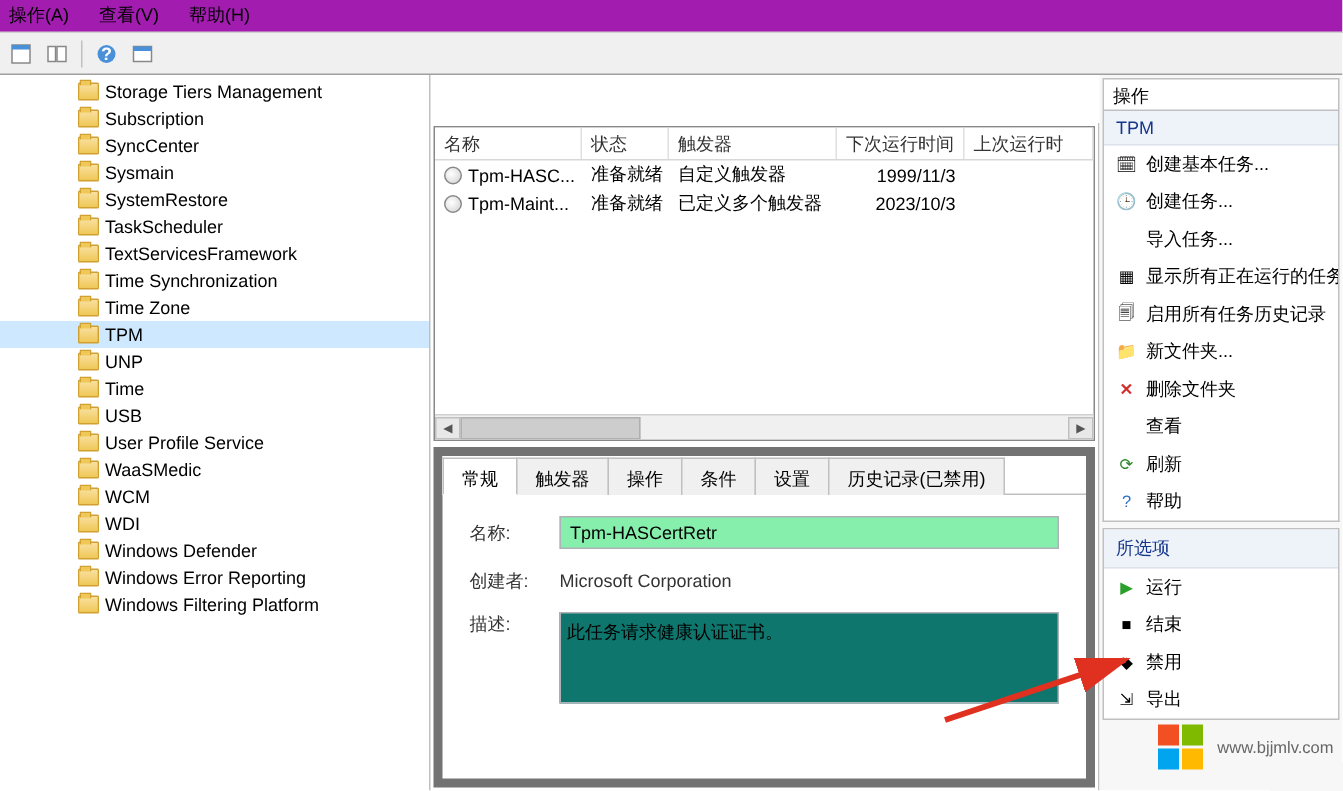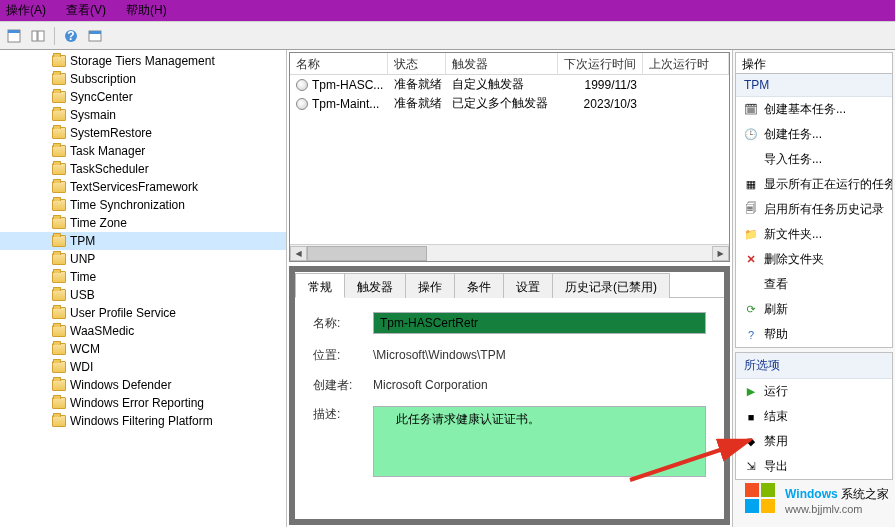--- a/index.html
+++ b/index.html
@@ -8,42 +8,42 @@
 .menubar span { cursor: default; }
 .toolbar { height: 28px; display: flex; align-items: center; gap: 4px; padding: 0 4px; background: #f0f0f0; border-bottom: 1px solid #a0a0a0; }
 .tbbtn { width: 20px; height: 20px; border: 1px solid transparent; display: flex; align-items: center; justify-content: center; }
 .sep { width: 1px; height: 18px; background: #c0c0c0; margin: 0 2px; }
 .main { display: flex; height: 477px; }
 .tree-panel { width: 287px; overflow: hidden; border-right: 1px solid #c0c0c0; background:#fff; padding-top:2px;}
 .tree-item { display: flex; align-items: center; height: 18px; padding-left: 52px; gap: 4px; white-space: nowrap; cursor:default;}
 .tree-item.selected { background: #cde8ff; }
 .folder-icon { width: 14px; height: 12px; background: linear-gradient(#f8e0a0,#f0c858); border: 1px solid #d0a030; border-radius: 1px; position:relative; flex:0 0 14px;}
 .folder-icon:before{content:"";position:absolute;top:-3px;left:0;width:6px;height:3px;background:#f0c858;border:1px solid #d0a030;border-bottom:none;border-radius:1px 1px 0 0;}
-.center-panel { flex: 1; display: flex; flex-direction: column; border-right: 1px solid #c0c0c0; }
+.center-panel { flex: 1; display: flex; flex-direction: column; border-right: 1px solid #c0c0c0; margin-top: 32px; }
 .tasklist { height: 210px; border: 1px solid #888; margin: 2px; display:flex; flex-direction:column; overflow:hidden;}
 .cols { display: flex; height: 22px; background: #fff; border-bottom: 1px solid #d8d8d8; }
 .col { padding: 3px 6px; border-right: 1px solid #e0e0e0; font-weight:normal; color:#333; white-space:nowrap; overflow:hidden;}
 .rows { flex:1; overflow:hidden; }
 .row { display:flex; height:19px; align-items:center; }
 .cell { padding: 0 6px; white-space:nowrap; overflow:hidden; display:flex; align-items:center; gap:4px;}
 .task-icon { width:12px;height:12px;border-radius:50%;border:1px solid #888;background:radial-gradient(circle at 4px 4px,#fff,#d0d0d0);flex:0 0 12px;}
 .hscroll{height:17px;background:#f0f0f0;border-top:1px solid #d0d0d0;display:flex;align-items:center;}
 .hscroll .arrow{width:17px;height:15px;background:#e8e8e8;border:1px solid #c0c0c0;display:flex;align-items:center;justify-content:center;font-size:8px;color:#555;}
 .hscroll .track{flex:1;background:#f0f0f0;}
 .hscroll .thumb{width:120px;height:15px;background:#cdcdcd;border:1px solid #b0b0b0;}
 .details { flex:1; border: 6px solid #737373; margin: 2px; display:flex; flex-direction:column;}
 .tabs { display:flex; height:26px; border-bottom:1px solid #c0c0c0; background:#fff;}
 .tab { padding:5px 12px 4px; border:1px solid #c0c0c0; border-bottom:none; margin-right:-1px; background:#f0f0f0; cursor:default; position:relative; top:1px;}
 .tab.active { background:#fff; border-bottom:1px solid #fff; z-index:1;}
 .detail-body { flex:1; padding:14px 18px; }
 .drow { display:flex; align-items:center; margin-bottom:12px; gap:10px;}
 .drow label { width:50px; color:#333;}
-.dinput { flex:1; height:22px; border:1px solid #aeb2b8; padding:2px 6px; background:#15803d;}
+.dinput { flex:1; height:22px; border:1px solid #aeb2b8; padding:2px 6px; background:#86efac;}
 .dtext { flex:1; padding:2px 0; color:#333;}
-.dtextarea { flex:1; height:71px; border:1px solid #aeb2b8; padding:4px 22px; background:#86efac; resize:none;}
+.dtextarea { flex:1; height:61px; border:1px solid #aeb2b8; padding:4px 4px; background:#0f766e; resize:none;}
 .actions-panel { width: 162px; background:#f7f7f7; display:flex; flex-direction:column;}
 .ap-header { height:22px; background:#fff; border:1px solid #c0c0c0; margin:2px 2px 0 2px; padding:3px 6px; font-weight:normal;}
 .ap-section { background:#fff; border:1px solid #c0c0c0; border-top:none; margin:0 2px; }
 .ap-title { background:#eef3fa; padding:4px 8px; font-weight:normal; color:#14358a; border-bottom:1px solid #dde3ec;}
 .ap-item { display:flex; align-items:center; gap:6px; padding:4px 8px; cursor:default; white-space:nowrap; overflow:hidden;}
 .ap-ico { width:14px; height:14px; display:flex; align-items:center; justify-content:center; flex:0 0 14px; font-size:11px;}
 .watermark { position:absolute; right:6px; bottom:10px; display:flex; align-items:center; gap:6px; font-family:"Segoe UI",sans-serif; pointer-events:none;}
 .wm-logo { width:36px; height:36px; position:relative;}
 .wm-logo .sq{position:absolute;width:14px;height:14px;}
 .wm-text{font-size:16px;}
@@ -103,24 +103,20 @@
         <span class="folder-icon"></span>
         <span>SyncCenter</span>
       </div>
       <div class="tree-item">
         <span class="folder-icon"></span>
         <span>Sysmain</span>
       </div>
       <div class="tree-item">
         <span class="folder-icon"></span>
         <span>SystemRestore</span>
-      </div>
-      <div class="tree-item">
-        <span class="folder-icon"></span>
-        <span>Task Manager</span>
       </div>
       <div class="tree-item">
         <span class="folder-icon"></span>
         <span>TaskScheduler</span>
       </div>
       <div class="tree-item">
         <span class="folder-icon"></span>
         <span>TextServicesFramework</span>
       </div>
       <div class="tree-item">
@@ -224,24 +220,20 @@
         <div class="tab">条件</div>
         <div class="tab">设置</div>
         <div class="tab">历史记录(已禁用)</div>
       </div>
       <div class="detail-body">
         <div class="drow">
           <label>名称:</label>
           <input class="dinput" value="Tpm-HASCertRetr" style="">
         </div>
         <div class="drow">
-          <label>位置:</label>
-          <div class="dtext">\Microsoft\Windows\TPM</div>
-        </div>
-        <div class="drow">
           <label>创建者:</label>
           <div class="dtext">Microsoft Corporation</div>
         </div>
         <div class="drow" style="align-items:flex-start">
           <label>描述:</label>
           <textarea class="dtextarea" style="">此任务请求健康认证证书。</textarea>
         </div>
       </div>
     </div>
   </div>
@@ -324,16 +316,15 @@
 </svg>
 
 <div class="watermark">
   <div class="wm-logo">
     <div class="sq" style="left:2px;top:2px;background:#f25022"></div>
     <div class="sq" style="left:18px;top:2px;background:#7fba00"></div>
     <div class="sq" style="left:2px;top:18px;background:#00a4ef"></div>
     <div class="sq" style="left:18px;top:18px;background:#ffb900"></div>
   </div>
   <div>
-    <div class="wm-text"><b>Windows</b><span> 系统之家</span></div>
     <div class="wm-sub">www.bjjmlv.com</div>
   </div>
 </div>
 
 </body></html>

